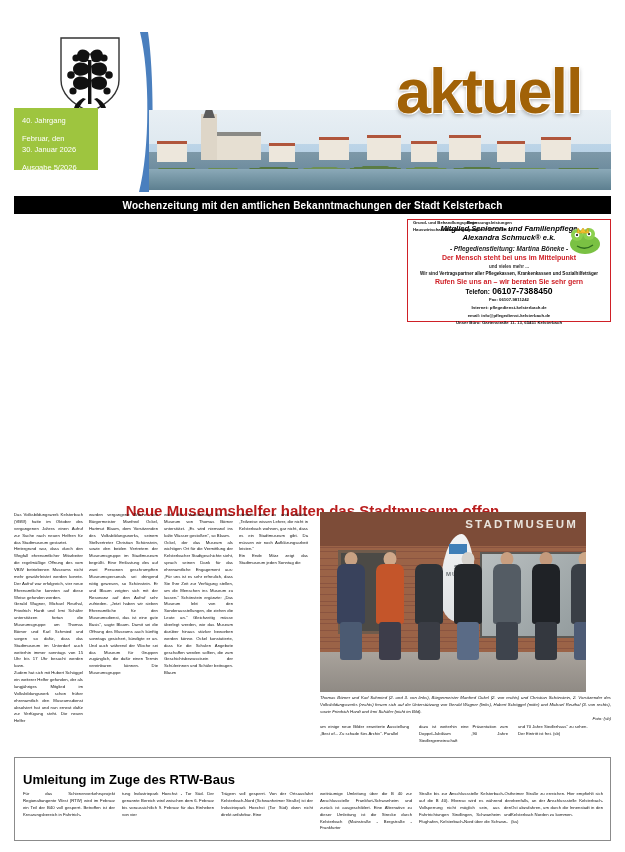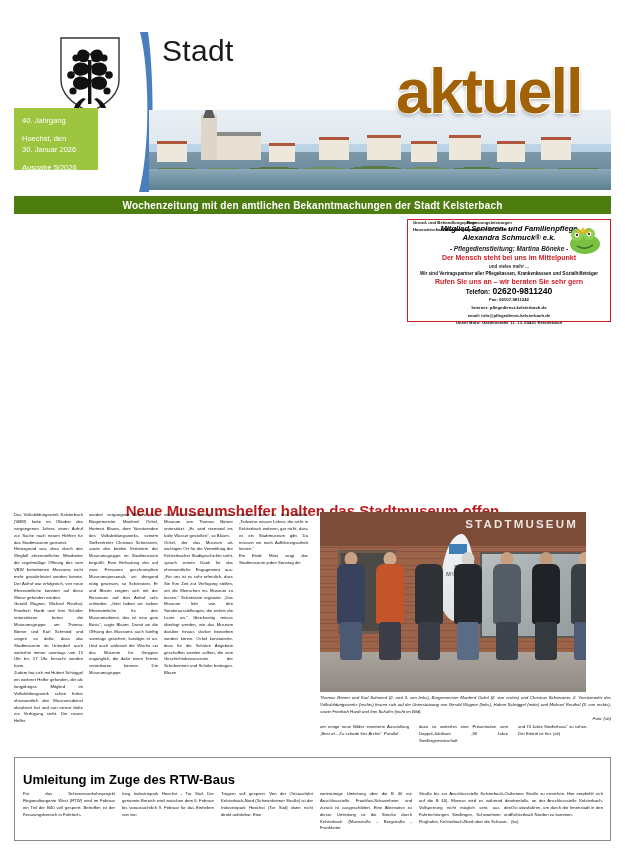--- a/index.html
+++ b/index.html
@@ -47,21 +47,21 @@
   .title-kelsterbach{position:absolute;left:148px;top:44px;font-size:44px;font-weight:400;
     letter-spacing:-.5px;color:#1a1a1a;line-height:1;}
   .title-aktuell{position:absolute;left:382px;top:38px;font-size:63px;font-weight:700;
     letter-spacing:-2px;line-height:1;color:#a16207;
     text-shadow:0 0 2px #fff,1px 1px 0 #fff,-1px -1px 0 #fff,0 2px 4px rgba(0,0,0,.35);}
 
   .datebox{position:absolute;left:14px;top:108px;width:84px;height:62px;background:#9ec53f;
     color:#fff;font-size:7.5px;line-height:1.45;padding:8px 0 0 8px;box-sizing:border-box;}
   .datebox div{margin-bottom:7px;}
 
-  .banner{position:absolute;left:14px;top:196px;width:597px;height:18px;background:#4d7c0f;
+  .banner{position:absolute;left:14px;top:196px;width:597px;height:18px;background:#000000;
     color:#fff;font-size:10px;font-weight:700;display:flex;align-items:center;
     justify-content:center;letter-spacing:.2px;}
 
   
   .adbox{position:absolute;left:407px;top:219px;width:204px;height:103px;
     border:1.6px solid #cf2027;background:#fff;box-sizing:border-box;padding:4px 5px;}
   .ad-l1{font-size:7.6px;font-weight:700;font-style:italic;text-align:center;line-height:1.25;}
   .ad-l2{font-size:6.4px;font-weight:700;font-style:italic;text-align:center;margin-top:2px;color:#222;}
   .ad-l3{font-size:7px;font-weight:700;text-align:center;color:#cf2027;margin-top:2.5px;}
   .ad-grid{display:flex;justify-content:space-between;margin-top:3px;font-size:5.1px;
@@ -183,28 +183,27 @@
       <div class="ph-house" style="left:170px;bottom:30px;width:30px;height:20px;"></div>
       <div class="ph-house" style="left:218px;bottom:30px;width:34px;height:22px;"></div>
       <div class="ph-house" style="left:262px;bottom:28px;width:26px;height:18px;"></div>
       <div class="ph-house" style="left:300px;bottom:30px;width:32px;height:22px;"></div>
       <div class="ph-house" style="left:348px;bottom:28px;width:28px;height:18px;"></div>
       <div class="ph-house" style="left:392px;bottom:30px;width:30px;height:20px;"></div>
       <div class="ph-trees"></div>
       <div class="ph-water"></div>
     </div>
 
-    <div class="title-stadt">Stadt</div>
     <div class="title-aktuell">aktuell</div>
   </div>
 
   <div class="datebox">
     <div>40. Jahrgang</div>
     <div>
-      <span>Hoechst, den</span><br>
+      <span>Februar, den</span><br>
       <span>30. Januar 2026</span>
     </div>
     <div>Ausgabe 5/2026</div>
   </div>
 
   <div class="banner">Wochenzeitung mit den amtlichen Bekanntmachungen der Stadt Kelsterbach</div>
 
   <div class="adbox">
     <div class="ad-frog">
       <svg viewBox="0 0 40 32" width="40" height="32">
@@ -227,21 +226,21 @@
       <div class="col" style="white-space:pre-line">Grund- und Behandlungspflege
 Hauswirtschaftliche Versorgung</div>
       <div class="col" style="white-space:pre-line;text-align:right">Betreuungsleistungen
 Beratungseinsätze § 37.3 SGB XI</div>
     </div>
     <div class="ad-mehr">und vieles mehr ...</div>
     <div class="ad-part">Wir sind Vertragspartner aller Pflegekassen, Krankenkassen und Sozialhilfeträger</div>
     <div class="ad-ruf">Rufen Sie uns an – wir beraten Sie sehr gern</div>
     <div class="ad-tel">
       <span class="lbl">Telefon:</span>
-      <span>02620-9811240</span>
+      <span>06107-7388450</span>
     </div>
     <div class="ad-small">Fax: 06107-9811242</div>
     <div class="ad-small">Internet: pflegedienst-kelsterbach.de</div>
     <div class="ad-small">email: info@pflegedienst-kelsterbach.de</div>
     <div class="ad-small">Unser Büro: Gartenstraße 11- 13, 65451 Kelsterbach</div>
   </div>
 
   <h1 class="art-head">Neue Museumshelfer halten das Stadtmuseum offen</h1>
 
   <div class="cols">

